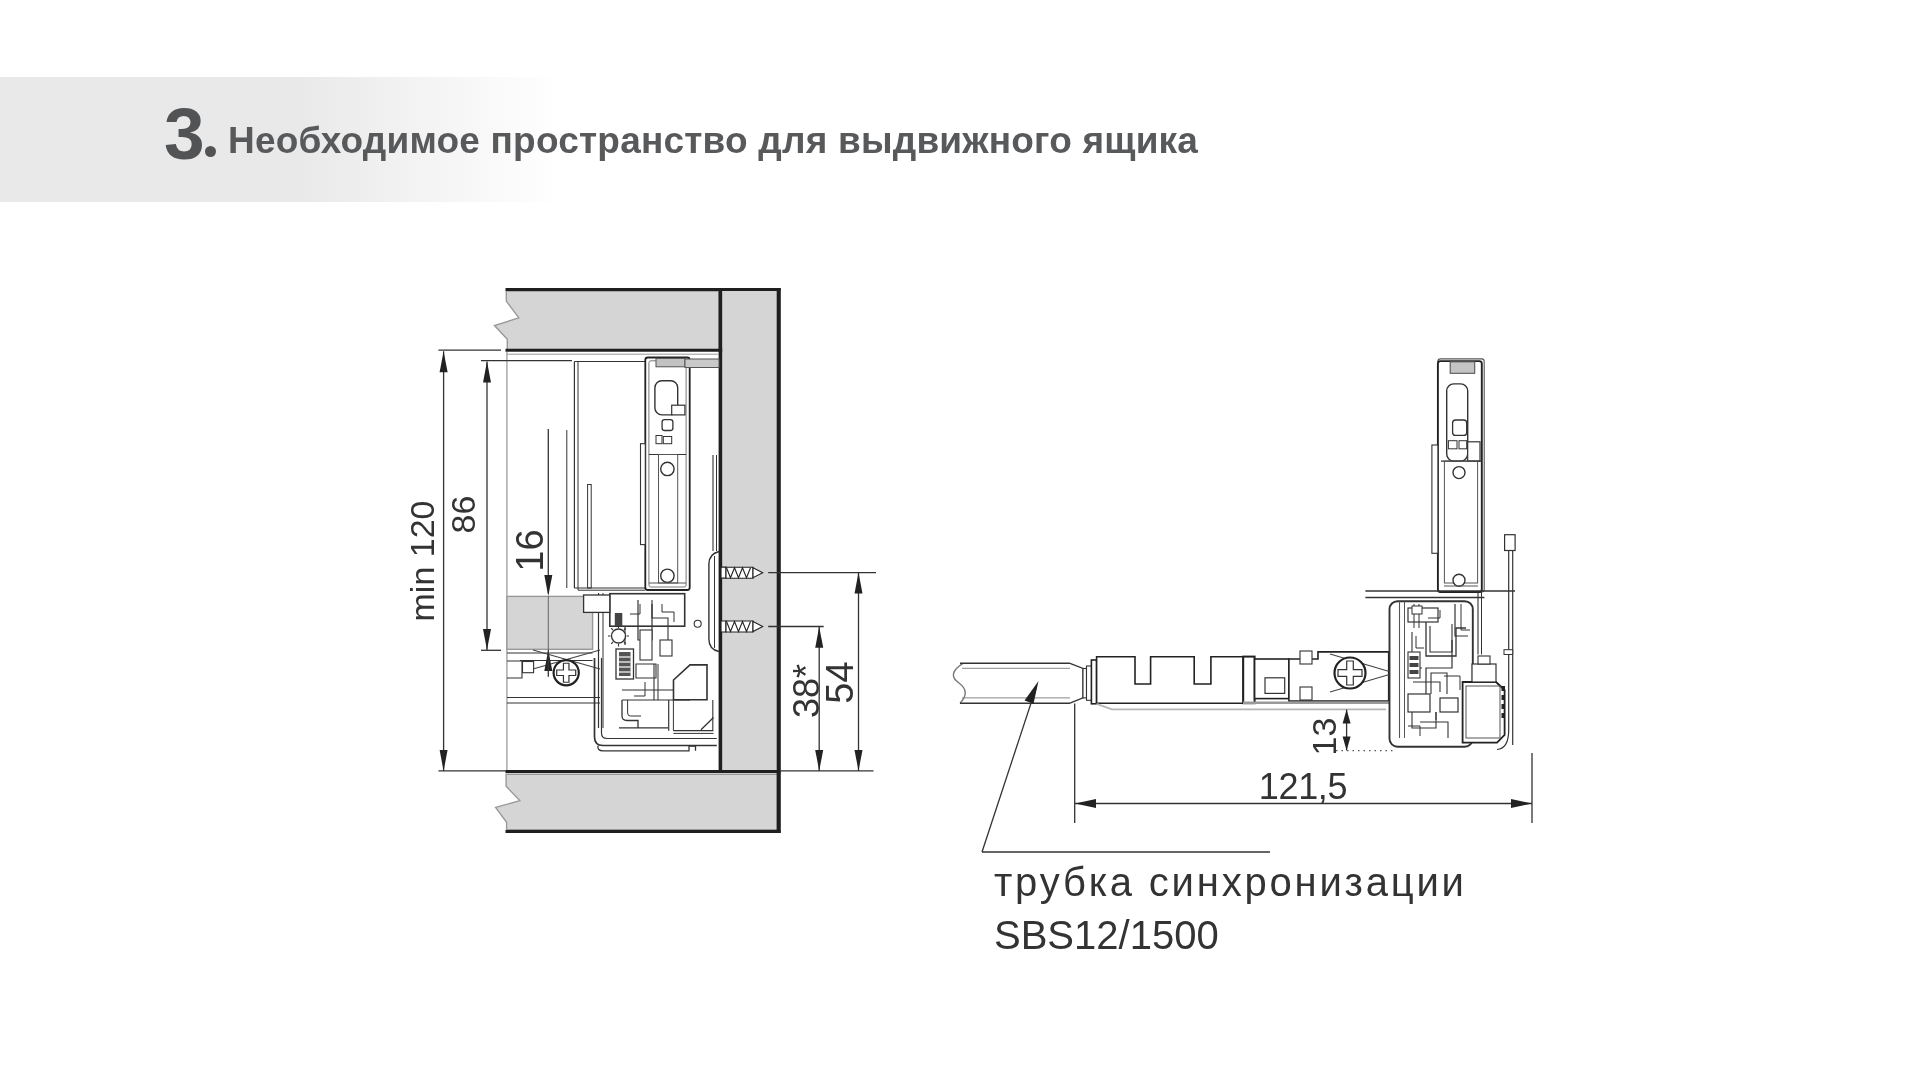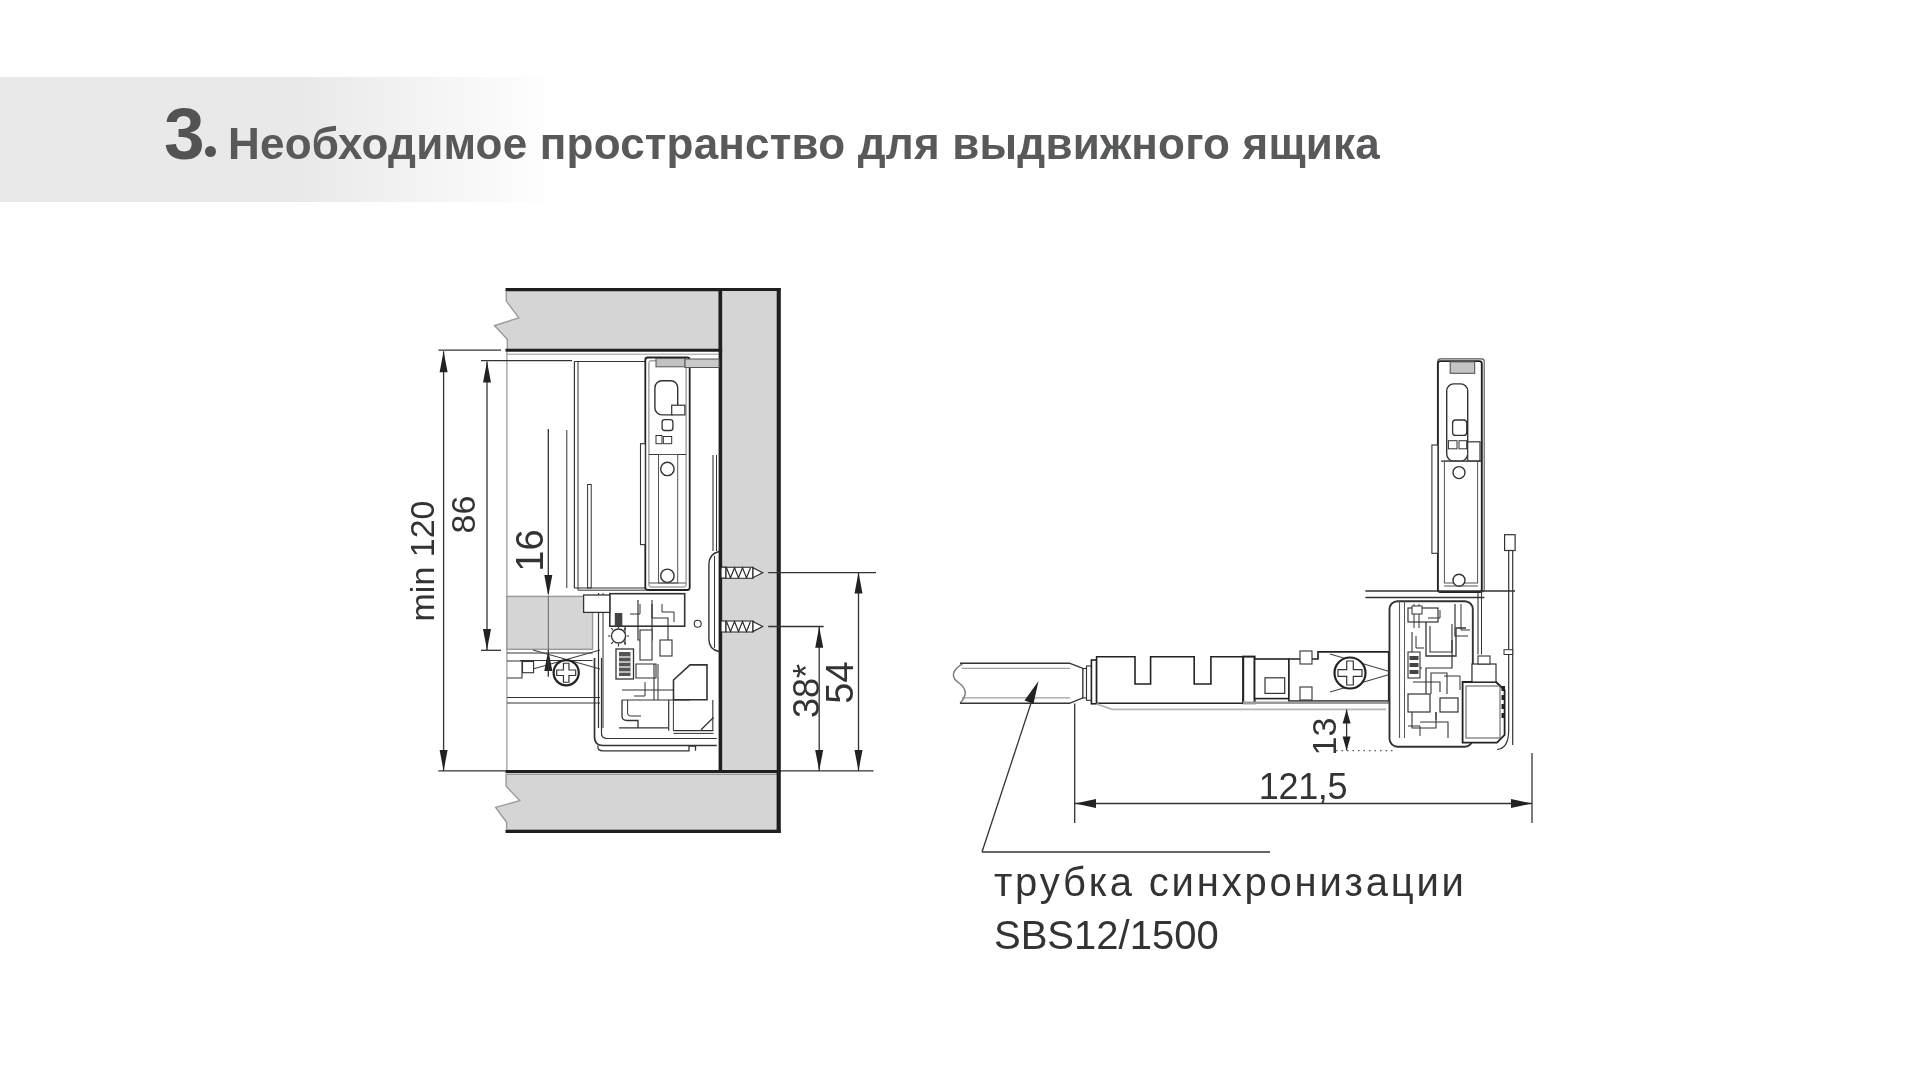--- a/index.html
+++ b/index.html
@@ -2,21 +2,21 @@
 <html><head>
 <meta charset="utf-8">
 <style>
   html,body{margin:0;padding:0;}
   body{width:1924px;height:1082px;background:#ffffff;position:relative;overflow:hidden;
        font-family:"Liberation Sans",sans-serif;}
   #band{position:absolute;left:0;top:77px;width:1200px;height:125px;
         background:linear-gradient(90deg,#e9e9e9 0px,#e9e9e9 300px,rgba(233,233,233,0) 560px);}
   #n3{position:absolute;left:164px;top:97px;font-size:73px;font-weight:bold;color:#525355;line-height:1;}
   #dot3{position:absolute;left:205px;top:146px;width:11px;height:11px;border-radius:50%;background:#525355;}
-  #ttl{position:absolute;left:228px;top:122px;letter-spacing:0.2px;font-size:44px;font-weight:bold;color:#58595b;line-height:1;}
+  #ttl{position:absolute;left:228px;top:122px;letter-spacing:0.2px;font-size:37px;font-weight:bold;color:#58595b;line-height:1;}
   svg{position:absolute;left:0;top:0;}
   text{font-family:"Liberation Sans",sans-serif;fill:#333;}
 </style>
 </head>
 <body>
 <div id="band"></div>
 <div id="n3">3</div>
 <div id="dot3"></div>
 <div id="ttl">Необходимое пространство для выдвижного ящика</div>
 <svg width="1924" height="1082" viewBox="0 0 1924 1082">

